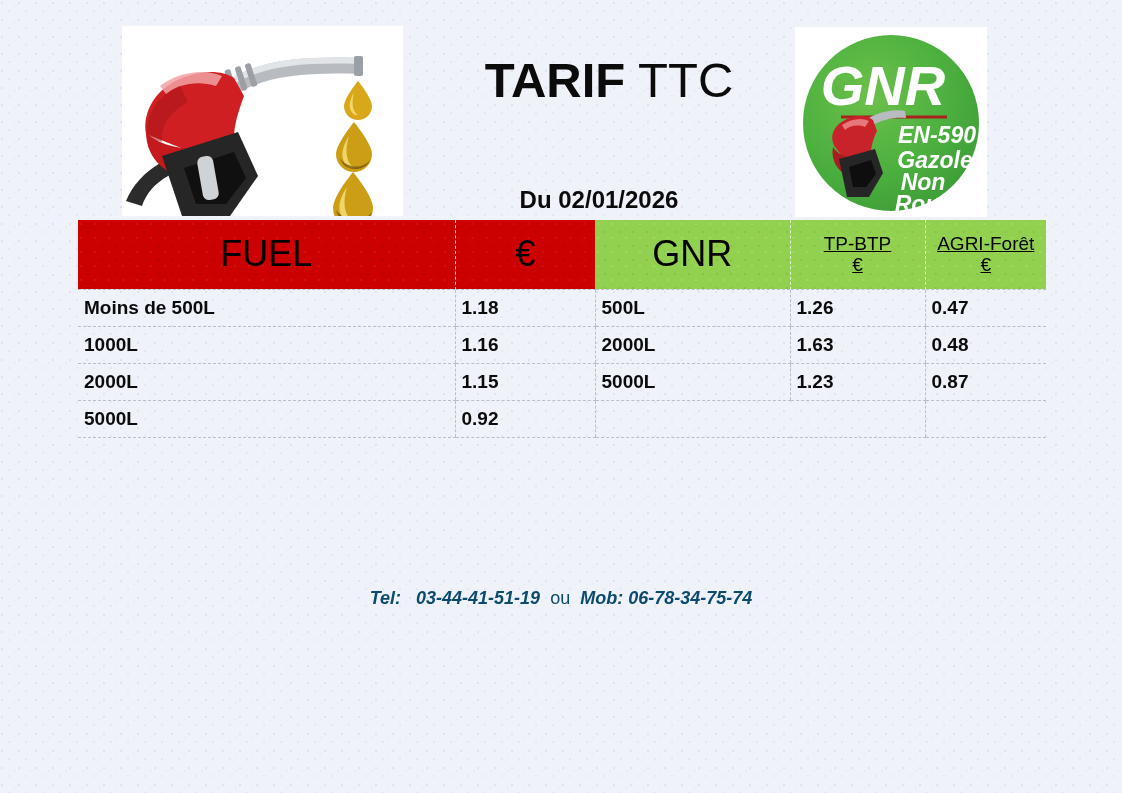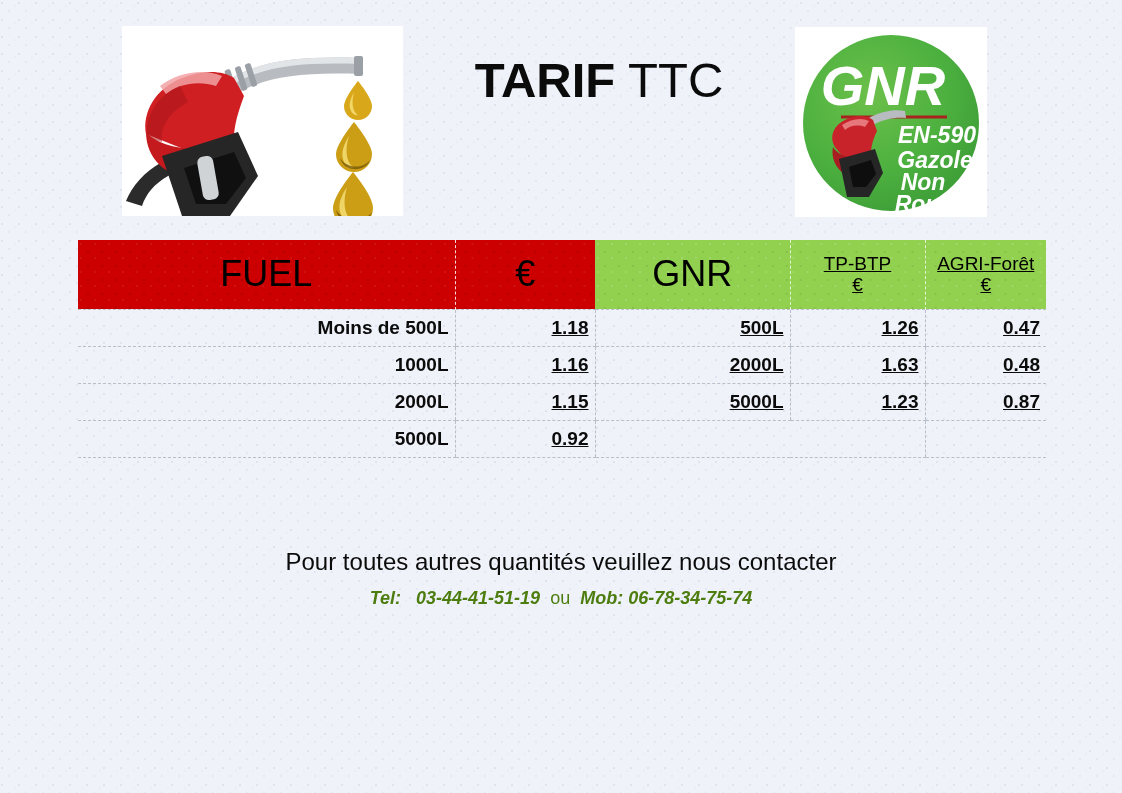--- a/index.html
+++ b/index.html
@@ -42,21 +42,21 @@
     top: 27px;
     width: 192px;
     height: 190px;
     background: #ffffff;
     overflow: hidden;
   }
   .gnr-logo-box svg { display: block; }
 
   .title {
     position: absolute;
-    left: 404px;
+    left: 414px;
     top: 55px;
     width: 390px;
     text-align: center;
     font-size: 49px;
     line-height: 1.05;
     color: #0b0b0b;
     letter-spacing: 0px;
     white-space: nowrap;
   }
   .title .t-bold { font-weight: bold; }
@@ -71,21 +71,21 @@
     font-size: 24px;
     font-weight: bold;
     color: #0b0b0b;
     white-space: nowrap;
   }
 
   
   .tariff-table {
     position: absolute;
     left: 78px;
-    top: 240px;
+    top: 220px;
     width: 968px;
   }
   .tbl {
     border-collapse: collapse;
     table-layout: fixed;
     width: 968px;
   }
   .tbl col.c-fuel  { width: 377px; }
   .tbl col.c-eur   { width: 140px; }
   .tbl col.c-gnr   { width: 195px; }
@@ -119,31 +119,30 @@
   .hd-big   { font-size: 36px; }
   .hd-small { font-size: 19px; font-weight: bold; line-height: 1.12; }
 
   .hd-sep-l { border-left: 1px dashed rgba(255,255,255,0.85); }
   .hd-sep-g { border-left: 1px dashed rgba(255,255,255,0.75); text-decoration: underline; }
 
   
   .tbl tbody td {
     height: 37px;
     padding: 4px 6px;
-    text-align: right;
+    text-align: left;
     vertical-align: middle;
     font-size: 19px;
     font-weight: bold;
     color: #0b0b0b;
     border-bottom: 1px dashed #b9bfc9;
     box-sizing: border-box;
   }
   .tbl tbody td.vsep {
     border-left: 1px dashed #b9bfc9;
-    text-decoration: underline;
   }
   .tbl tbody tr:first-child td {
     border-top: 1px dashed #b9bfc9;
   }
   .tbl tbody td.empty { color: transparent; }
 
   
   .footer-note {
     position: absolute;
     left: 0;
@@ -154,21 +153,21 @@
     color: #0b0b0b;
     white-space: nowrap;
   }
   .footer-contact {
     position: absolute;
     left: 0;
     top: 588px;
     width: 1122px;
     text-align: center;
     font-size: 18px;
-    color: #4d7c0f;
+    color: #0c4a6e;
     white-space: nowrap;
   }
   .footer-contact .it { font-style: italic; font-weight: bold; }
   .footer-contact .ou { font-style: normal; font-weight: normal; }
 </style>
 </head>
 <body>
 
 <div class="page">
 
@@ -212,20 +211,21 @@
         <path d="M225 161 C 219 170, 216 179, 218 186 C 220 193, 226 197, 231 196 C 223 190, 220 178, 225 161 Z" fill="#f7e27a" opacity="0.8"></path>
         <path d="M214 184 C 221 196, 242 198, 250 186 C 246 200, 218 201, 214 184 Z" fill="#5e4405" opacity="0.75"></path>
       </g>
     </svg>
   </div>
 
   <div class="title">
     <span class="t-bold">TARIF</span><span class="t-reg"> TTC</span>
   </div>
 
+  <div class="subtitle">Du 02/01/2026</div>
 
   <div class="gnr-logo-box">
     <svg width="192" height="190" viewBox="0 0 192 190">
       <rect x="0" y="0" width="192" height="190" fill="#ffffff"></rect>
       <defs>
         <radialGradient id="ggrad" cx="38%" cy="34%" r="74%">
           <stop offset="0%" stop-color="#6cc04a"></stop>
           <stop offset="60%" stop-color="#4cb03f"></stop>
           <stop offset="100%" stop-color="#3d9c37"></stop>
         </radialGradient>
@@ -305,18 +305,17 @@
           <td>5000L</td>
           <td class="vsep">0.92</td>
           <td class="vsep empty"></td>
           <td class="empty"></td>
           <td class="vsep empty"></td>
         </tr>
       </tbody>
     </table>
   </div>
 
-  <div class="footer-note">Pour toutes autres quantités veuillez nous contacter</div>
   <div class="footer-contact">
     <span class="it">Tel:</span><span class="it">&nbsp;&nbsp; </span><span class="it">03-44-41-51-19</span><span class="ou">&nbsp; </span><span class="ou">ou</span><span class="ou">&nbsp; </span><span class="it">Mob:</span><span class="it">&nbsp;</span><span class="it">06-78-34-75-74</span>
   </div>
 
 </div>
 
 </body></html>

